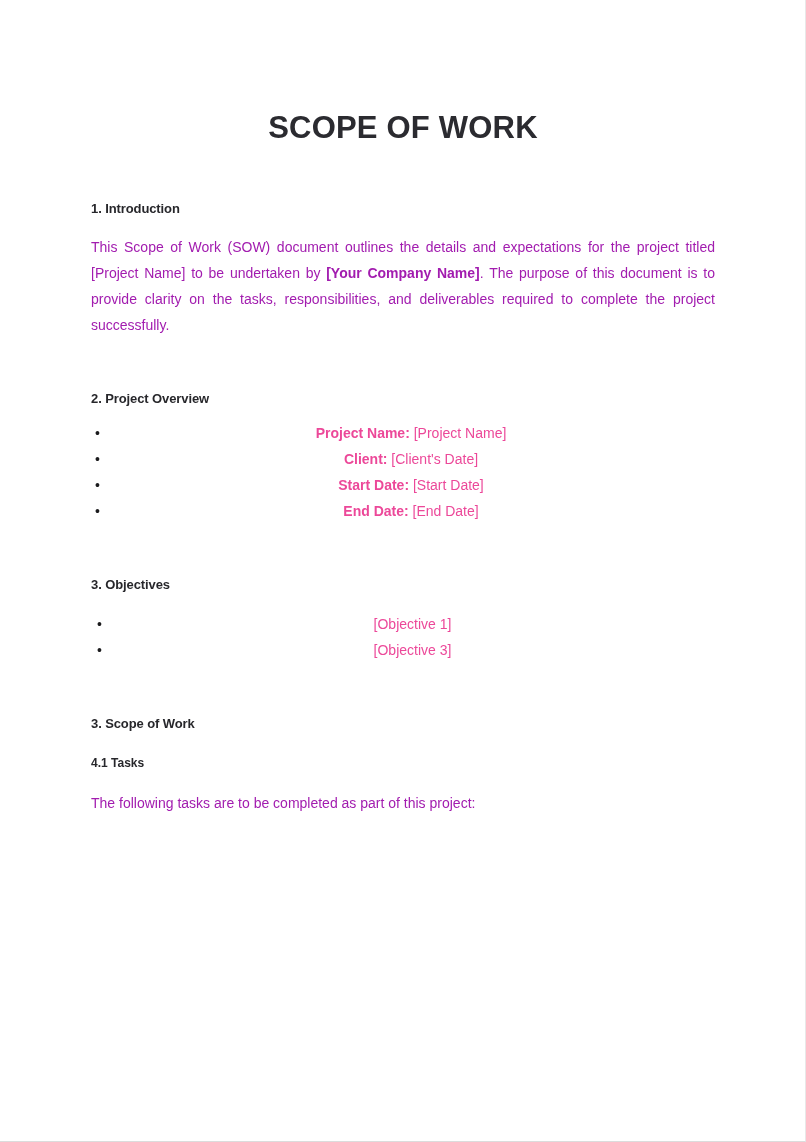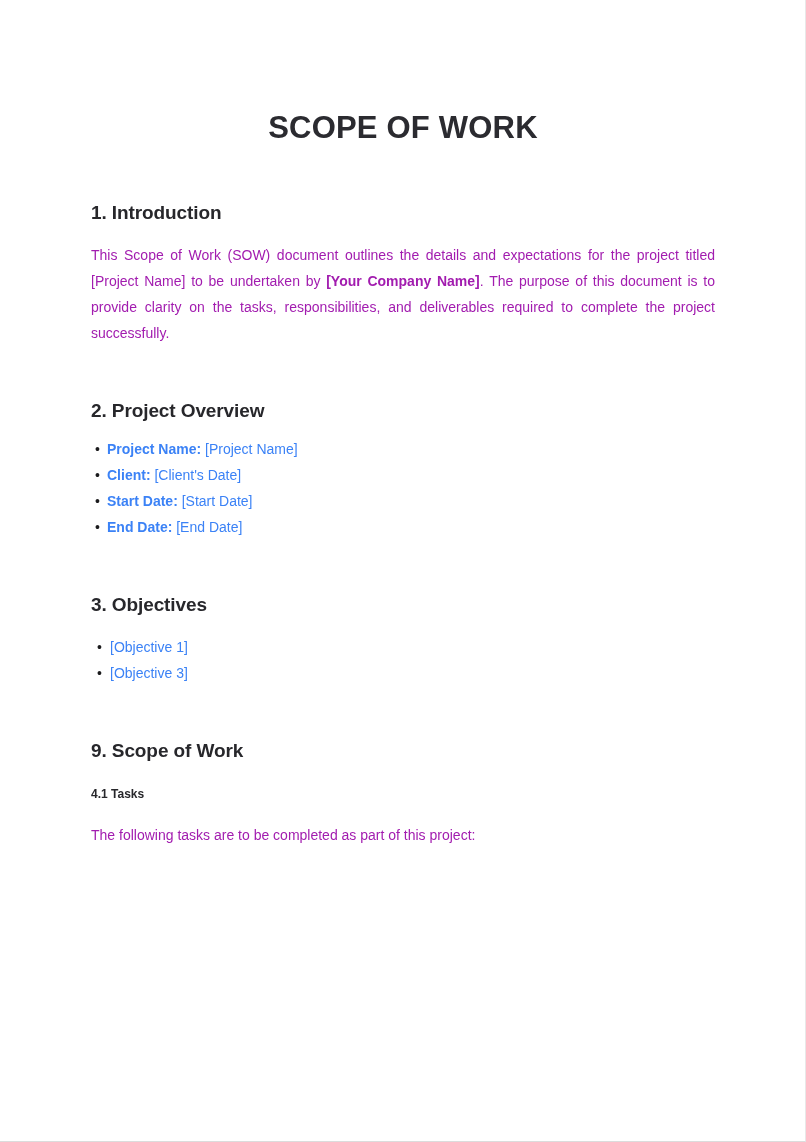--- a/index.html
+++ b/index.html
@@ -37,21 +37,21 @@
     font-size: 31px;
     font-weight: bold;
     letter-spacing: 0.2px;
     color: #2b2b30;
     line-height: 1.2;
   }
 
   
   .section-heading {
     margin: 0;
-    font-size: 19px;
+    font-size: 13px;
     font-weight: bold;
     color: #27272b;
     line-height: 1.3;
     letter-spacing: -0.1px;
   }
   .sub-heading {
     margin: 0;
     font-size: 12px;
     font-weight: bold;
     color: #27272b;
@@ -73,24 +73,25 @@
 
   
   ul.bullets {
     margin: 0;
     padding: 0;
     list-style: none;
   }
   ul.bullets > li {
     position: relative;
     font-size: 14px;
-    color: #3b82f6;
+    color: #ec4899;
     line-height: 26px;
     padding-left: 15px;
     margin-left: 1px;
+    text-align: center;
   }
   ul.bullets > li::before {
     content: "\2022";
     position: absolute;
     left: 3px;
     top: 0;
     font-size: 14px;
     line-height: 26px;
     color: #1b1b1d;
   }
@@ -146,21 +147,21 @@
       <div class="gap-s3-intro-to-list"></div>
       <ul class="bullets indented">
         <li>[Objective 1]</li>
         <li>[Objective 3]</li>
       </ul>
     </section>
 
     <div class="gap-section"></div>
 
     <section>
-      <h2 class="section-heading">9. Scope of Work</h2>
+      <h2 class="section-heading">3. Scope of Work</h2>
       <div class="gap-s4-head-to-sub"></div>
       <h3 class="sub-heading">4.1 Tasks</h3>
       <div class="gap-sub-to-body"></div>
       <p class="body-text">The following tasks are to be completed as part of this project:</p>
     </section>
 
   </div>
 </div>
 
 </body></html>

